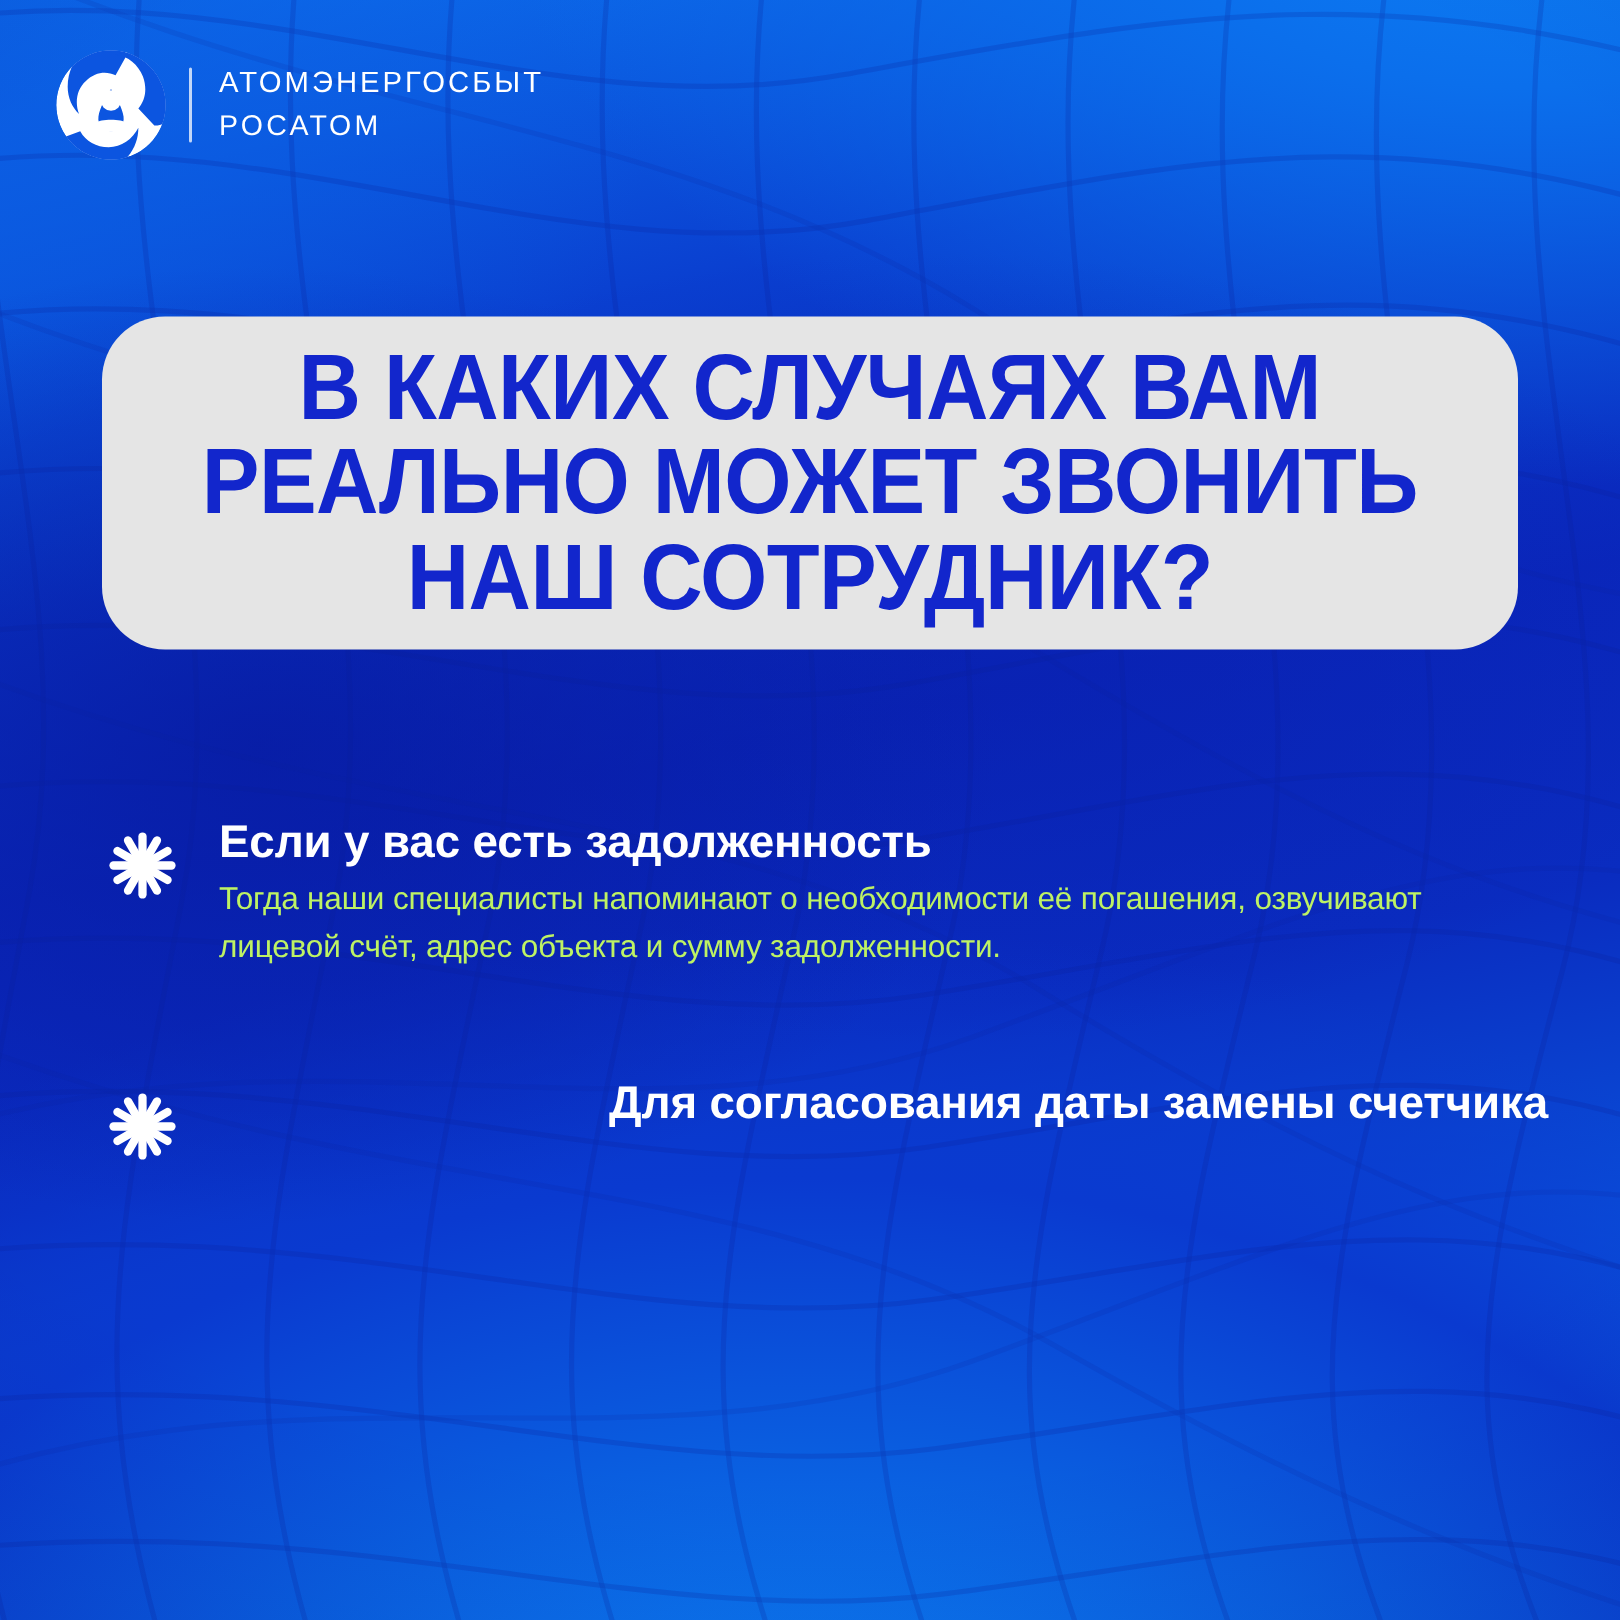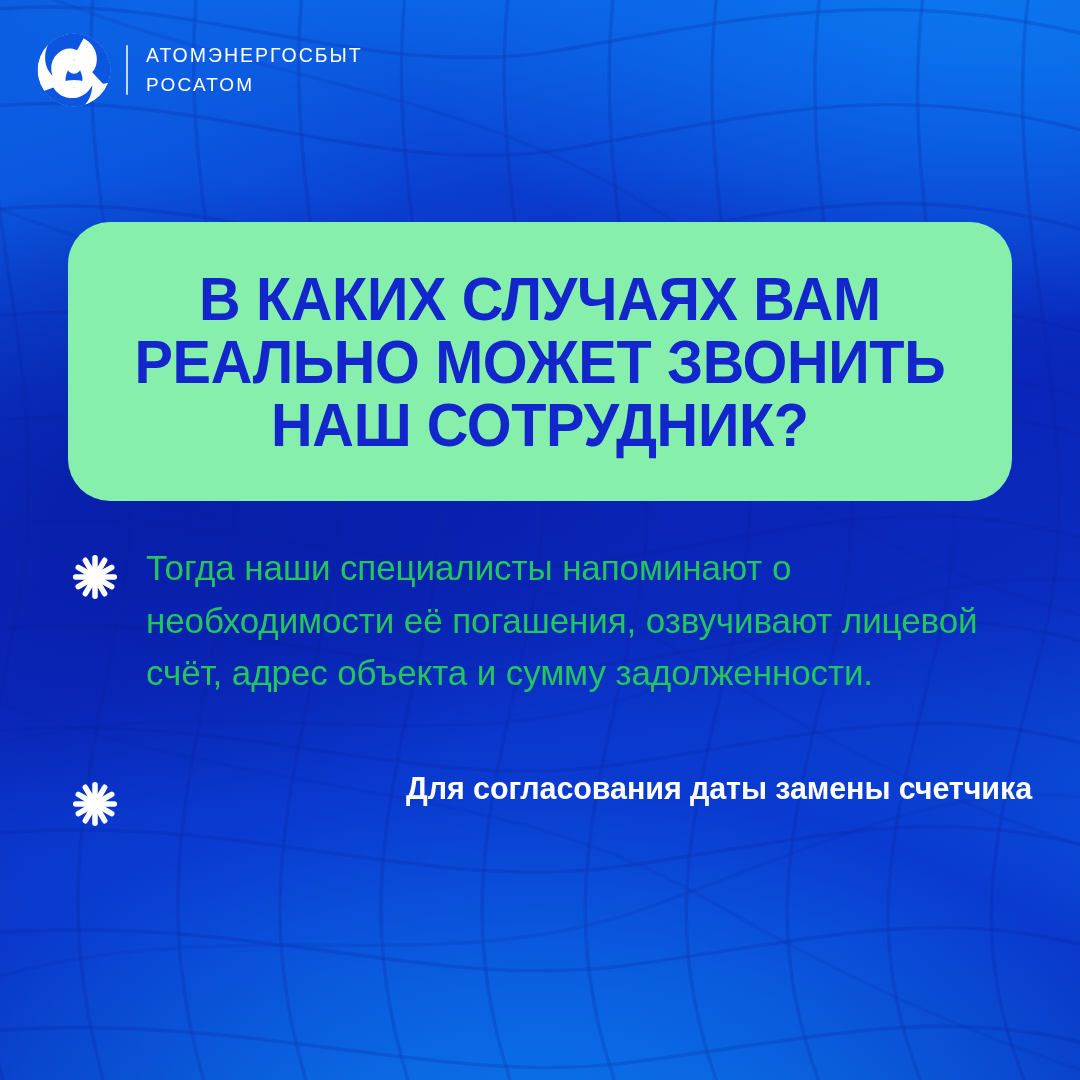--- a/index.html
+++ b/index.html
@@ -80,27 +80,26 @@
     line-height: 1;
     white-space: nowrap;
   }
 
   
   .title-card {
     position: absolute;
     left: 68px;
     top: 211px;
     width: 944px;
-    height: 279px;
-    background: #86efac;
+    height: 222px;
+    background: #e5e5e5;
     border-radius: 42px;
     display: flex;
     align-items: center;
     justify-content: center;
-    margin-top: 11px;
   }
   .title-text {
     color: #1226cc;
     font-size: 62px;
     line-height: 1.02;
     font-weight: 700;
     text-align: center;
     letter-spacing: -0.4px;
     transform: scaleX(0.93);
     transform-origin: center;
@@ -126,22 +125,22 @@
   .bullet-icon svg { width: 100%; height: 100%; display: block; }
   .bullet-body { margin-left: 28px; max-width: 850px; }
   .bullet-head {
     color: #ffffff;
     font-size: 30.5px;
     font-weight: 700;
     line-height: 1.38;
     letter-spacing: -0.1px;
   }
   .bullet-desc {
-    color: #22c55e;
-    font-size: 35px;
+    color: #bef264;
+    font-size: 21px;
     font-weight: 400;
     line-height: 1.50;
     letter-spacing: -0.1px;
     margin-top: 2px;
   }
 </style>
 </head>
 <body>
 
 <div id="poster">
@@ -241,20 +240,21 @@
               <rect x="44" y="2" width="12" height="42" rx="6" transform="rotate(240 50 50)"></rect>
               <rect x="44" y="2" width="12" height="42" rx="6" transform="rotate(270 50 50)"></rect>
               <rect x="44" y="2" width="12" height="42" rx="6" transform="rotate(300 50 50)"></rect>
               <rect x="44" y="2" width="12" height="42" rx="6" transform="rotate(330 50 50)"></rect>
             </g>
             <circle cx="50" cy="50" r="15"></circle>
           </g>
         </svg>
       </span>
       <div class="bullet-body">
+        <div class="bullet-head">Если у вас есть задолженность</div>
         <div class="bullet-desc">Тогда наши специалисты напоминают о необходимости её погашения, озвучивают лицевой счёт, адрес объекта и сумму задолженности.</div>
       </div>
     </div>
 
     <div class="bullet-item">
       <span class="bullet-icon">
         <svg viewBox="0 0 100 100" xmlns="http://www.w3.org/2000/svg">
           <g fill="#ffffff">
             <g>
               <rect x="44" y="2" width="12" height="42" rx="6"></rect>

